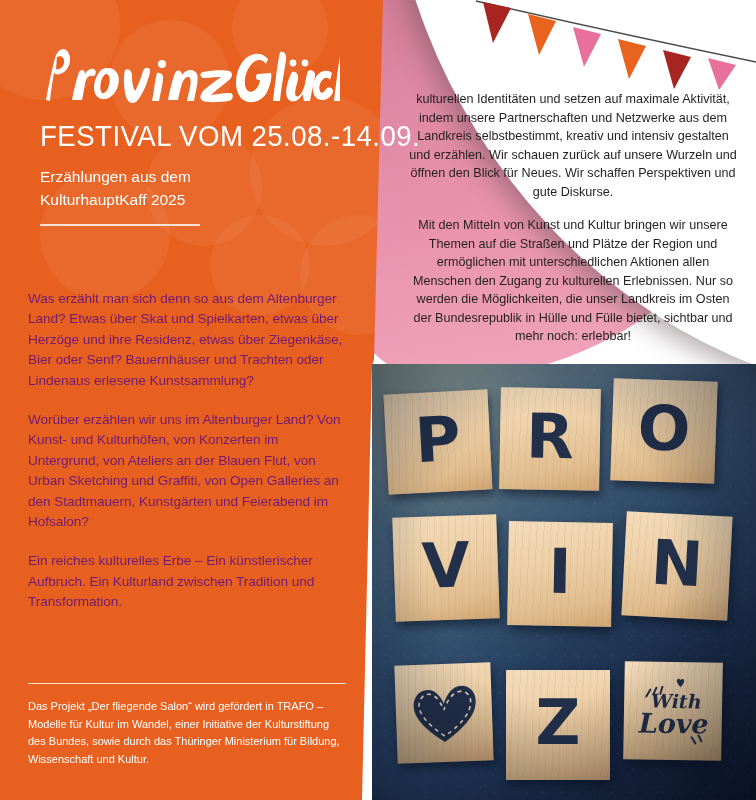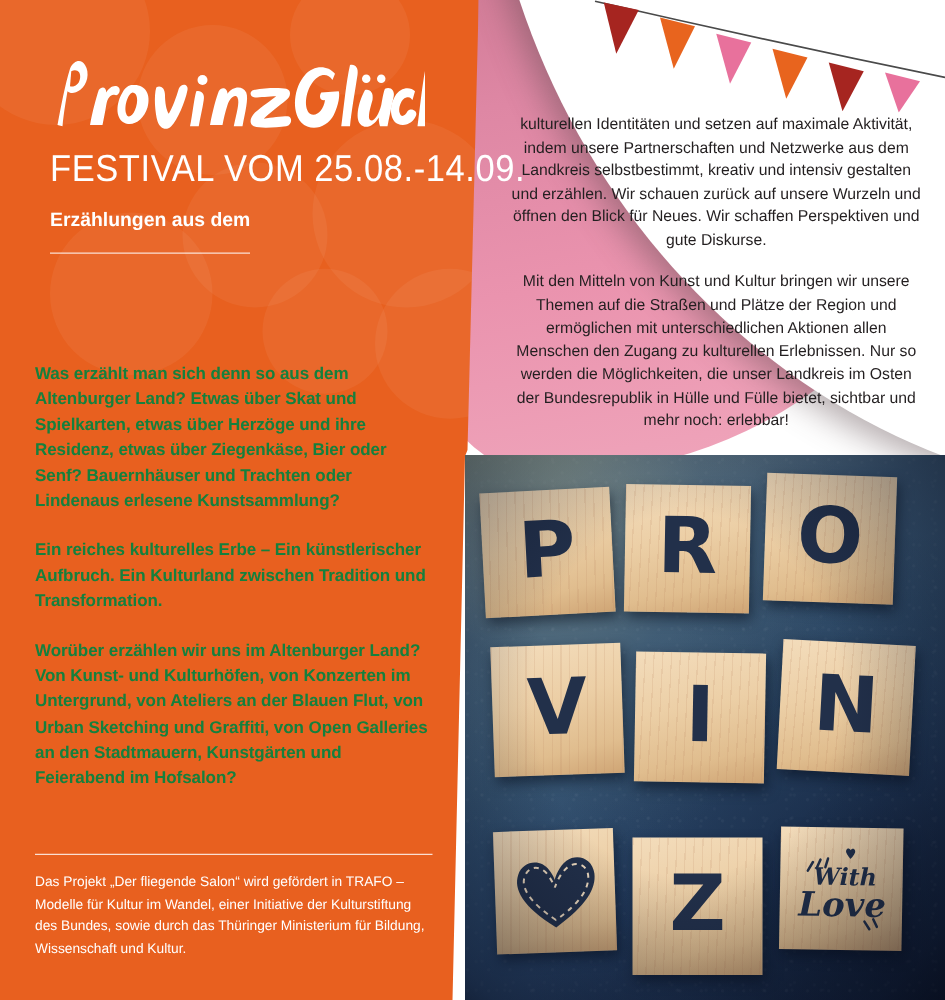--- a/index.html
+++ b/index.html
@@ -97,44 +97,44 @@
     letter-spacing: 0.5px;
     color: #ffffff;
     white-space: nowrap;
     transform: scaleX(0.92);
     transform-origin: left center;
     line-height: 1.08;
   }
   .subtitle {
     margin-top: 14px;
     font-size: 15.5px;
-    font-weight: 700;
+    font-weight: 400;
     color: #ffffff;
     line-height: 1.45;
   }
   .rule {
     margin-top: 13px;
     width: 160px;
     height: 1.4px;
     background: rgba(255,255,255,0.80);
   }
 
   
   .orange-copy {
     position: absolute;
     left: 28px;
     top: 289px;
     width: 318px;
   }
   .orange-copy p {
     margin: 0 0 19px 0;
     font-size: 13.6px;
-    font-weight: 700;
+    font-weight: 400;
     line-height: 1.50;
-    color: #15803d;
+    color: #701a75;
     letter-spacing: -0.05px;
   }
 
   
   .footer-rule {
     position: absolute;
     left: 28px;
     top: 683px;
     width: 318px;
     height: 1.4px;
@@ -308,29 +308,30 @@
         <path d="M292 29 C288 25 280 26 276 33 C271 41 272 52 278 55 C284 58 291 54 293 48 C294 44 288 42 286 45 C284 49 281 50 280 47 C278 43 281 35 285 34 C288 33 289 35 290 36 Z"></path>
 
         <path d="M301 8 C305 7 308 10 307 16 C305 27 303 38 302 45 C305 41 309 36 312 33 C316 30 321 34 318 38 C315 42 312 45 310 47 C313 49 316 53 318 57 L310 57 C308 53 305 49 302 48 C301 51 301 54 300 57 L294 57 C296 42 298 21 301 8 Z"></path>
       </g>
     </svg>
 
     <div class="festival-line">FESTIVAL VOM 25.08.-14.09.</div>
 
     <div class="subtitle">
       <div>Erzählungen aus dem</div>
+      <div>KulturhauptKaff 2025</div>
     </div>
 
     <div class="rule"></div>
   </div>
 
   <div class="orange-copy">
     <p>Was erzählt man sich denn so aus dem Altenburger Land? Etwas über Skat und Spielkarten, etwas über Herzöge und ihre Residenz, etwas über Ziegenkäse, Bier oder Senf? Bauernhäuser und Trachten oder Lindenaus erlesene Kunstsammlung?</p>
+    <p>Worüber erzählen wir uns im Altenburger Land? Von Kunst- und Kulturhöfen, von Konzerten im Untergrund, von Ateliers an der Blauen Flut, von Urban Sketching und Graffiti, von Open Galleries an den Stadtmauern, Kunstgärten und Feierabend im Hofsalon?</p>
     <p>Ein reiches kulturelles Erbe – Ein künstlerischer Aufbruch. Ein Kulturland zwischen Tradition und Transformation.</p>
-    <p>Worüber erzählen wir uns im Altenburger Land? Von Kunst- und Kulturhöfen, von Konzerten im Untergrund, von Ateliers an der Blauen Flut, von Urban Sketching und Graffiti, von Open Galleries an den Stadtmauern, Kunstgärten und Feierabend im Hofsalon?</p>
   </div>
 
   <div class="footer-rule"></div>
   <div class="orange-footer">
     <p>Das Projekt „Der fliegende Salon“ wird gefördert in TRAFO – Modelle für Kultur im Wandel, einer Initiative der Kulturstiftung des Bundes, sowie durch das Thüringer Ministerium für Bildung, Wissenschaft und Kultur.</p>
   </div>
 
   <div class="right-copy">
     <p>kulturellen Identitäten und setzen auf maximale Aktivität, indem unsere Partnerschaften und Netzwerke aus dem Landkreis selbstbestimmt, kreativ und intensiv gestalten und erzählen. Wir schauen zurück auf unsere Wurzeln und öffnen den Blick für Neues. Wir schaffen Perspektiven und gute Diskurse.</p>
     <p>Mit den Mitteln von Kunst und Kultur bringen wir unsere Themen auf die Straßen und Plätze der Region und ermöglichen mit unterschiedlichen Aktionen allen Menschen den Zugang zu kulturellen Erlebnissen. Nur so werden die Möglichkeiten, die unser Landkreis im Osten der Bundesrepublik in Hülle und Fülle bietet, sichtbar und mehr noch: erlebbar!</p>

